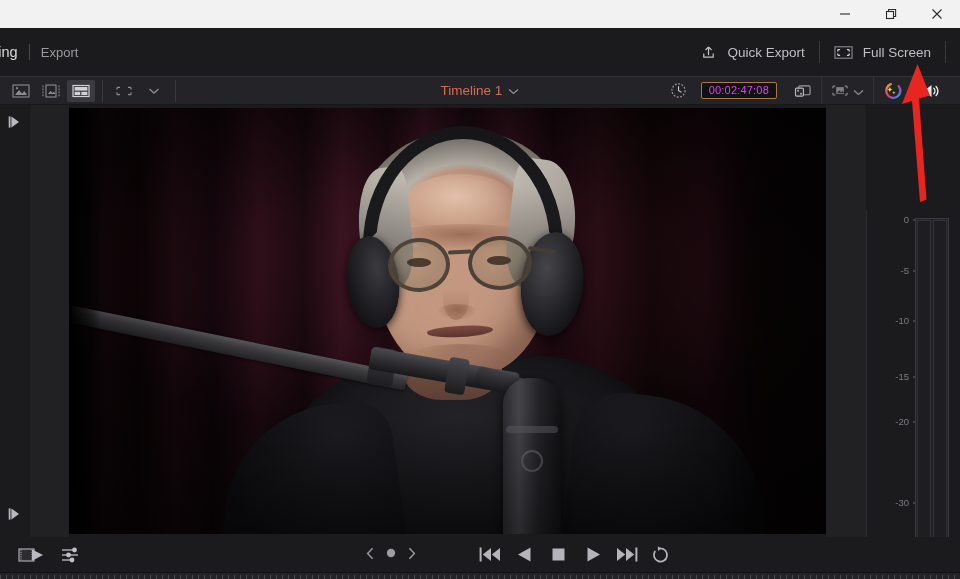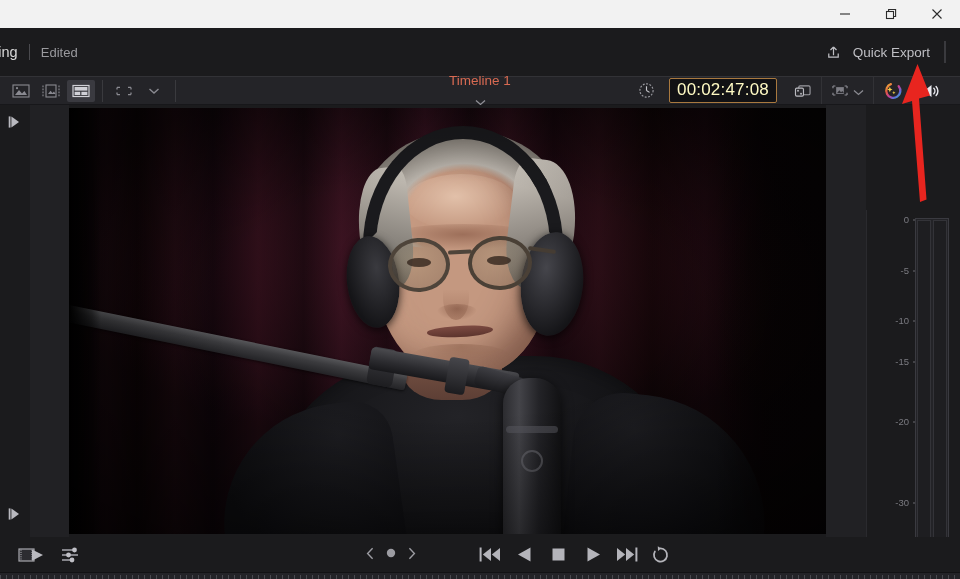--- a/index.html
+++ b/index.html
@@ -59,30 +59,30 @@
   .vb-btn {
     width:28px; height:22px; display:flex; align-items:center; justify-content:center;
     margin:0 1px;
   }
   .vb-btn.sel { background:#3a3a40; border-radius:2px; }
   .vb-divider { width:1px; height:22px; background:#3a3a3e; margin:0 6px; }
 
   .tl-name {
     position:absolute; left:0; right:0; margin:0 auto; width:150px;
     text-align:center; color:#d86a52; font-size:13.5px;
-    display:flex; align-items:center; justify-content:center; gap:6px;flex-direction:column;
+    display:flex; align-items:center; justify-content:center; gap:6px;
   }
   .tl-name .chev { color:#8f8f96; }
 
   .vb-right {
     margin-left:auto; display:flex; align-items:center; height:100%; padding-right:8px;
   }
   .tc-field {
-    border:1px solid #a9793f; background:#111114; color:#fef9c3;
-    font-size:17px; padding:1px 7px 2px; border-radius:2px;
+    border:1px solid #a9793f; background:#111114; color:#d946ef;
+    font-size:11px; padding:1px 7px 2px; border-radius:2px;
     font-family:"Liberation Sans", sans-serif; letter-spacing:.2px;
     margin-left:14px;
   }
   .vb-cell {
     display:flex; align-items:center; justify-content:center; gap:4px;
     height:100%; padding:0 9px;
   }
   .vb-cell + .vb-cell { border-left:1px solid #323236; }
 
   
@@ -345,33 +345,42 @@
     <div class="winbtn close">
       <svg width="12" height="12" viewBox="0 0 12 12">
         <path d="M1.5 1.5l9 9M10.5 1.5l-9 9" stroke="#2b2b2b" stroke-width="1.1" fill="none"></path>
       </svg>
     </div>
   </div>
 
   <div class="appbar">
     <div class="proj-title">ting</div>
     <div class="proj-sep"></div>
-    <div class="proj-edited">Edited</div>
+    <div class="proj-edited">Export</div>
 
     <div class="appbar-right">
       <div class="hdr-item">
         <span class="hdr-ico">
           <svg width="17" height="17" viewBox="0 0 18 18">
             <path d="M4 10v4h10v-4" stroke="#bfbfc4" stroke-width="1.3" fill="none"></path>
             <path d="M9 12V3.4M9 3.2L5.8 6.4M9 3.2l3.2 3.2" stroke="#bfbfc4" stroke-width="1.3" fill="none"></path>
           </svg>
         </span>
         <span>Quick Export</span>
       </div>
       <div class="hdr-sep"></div>
+      <div class="hdr-item">
+        <span class="hdr-ico">
+          <svg width="19" height="15" viewBox="0 0 20 15">
+            <rect x="1" y="1.5" width="18" height="12" stroke="#8e8e95" stroke-width="1.1" fill="none"></rect>
+            <path d="M4 4.5h2.4M4 4.5v2M16 4.5h-2.4M16 4.5v2M4 10.5h2.4M4 10.5v-2M16 10.5h-2.4M16 10.5v-2" stroke="#cfcfd4" stroke-width="1.4" fill="none"></path>
+          </svg>
+        </span>
+        <span>Full Screen</span>
+      </div>
       <div class="hdr-sep"></div>
     </div>
   </div>
 
   <div class="viewerbar">
     <div class="vb-group" style="padding-left:6px;">
       <div class="vb-btn">
         <svg width="18" height="14" viewBox="0 0 18 14">
           <rect x="1" y="1" width="16" height="12" stroke="#8a8a91" stroke-width="1.1" fill="none"></rect>
           <path d="M3 11l4-5 3 3.4 2.4-2.4 2.6 4z" fill="#8a8a91"></path>
@@ -526,21 +535,21 @@
       <div class="vid-black-l"></div>
       <div class="vid-black-r"></div>
       <div class="vignette"></div>
     </div>
 
     <div class="meter-pane">
       <div class="meter-scale">
         <div class="mk" style="top:9px;">0<i class="tick"></i></div>
         <div class="mk" style="top:60px;">-5<i class="tick"></i></div>
         <div class="mk" style="top:110px;">-10<i class="tick"></i></div>
-        <div class="mk" style="top:151px;">-15<i class="tick"></i></div>
+        <div class="mk" style="top:166px;">-15<i class="tick"></i></div>
         <div class="mk" style="top:211px;">-20<i class="tick"></i></div>
         <div class="mk" style="top:292px;">-30<i class="tick"></i></div>
         <div class="mk" style="top:353px;">-40<i class="tick"></i></div>
 
       </div>
       <div class="meter-bars">
         <div></div>
         <div></div>
       </div>
     </div>

